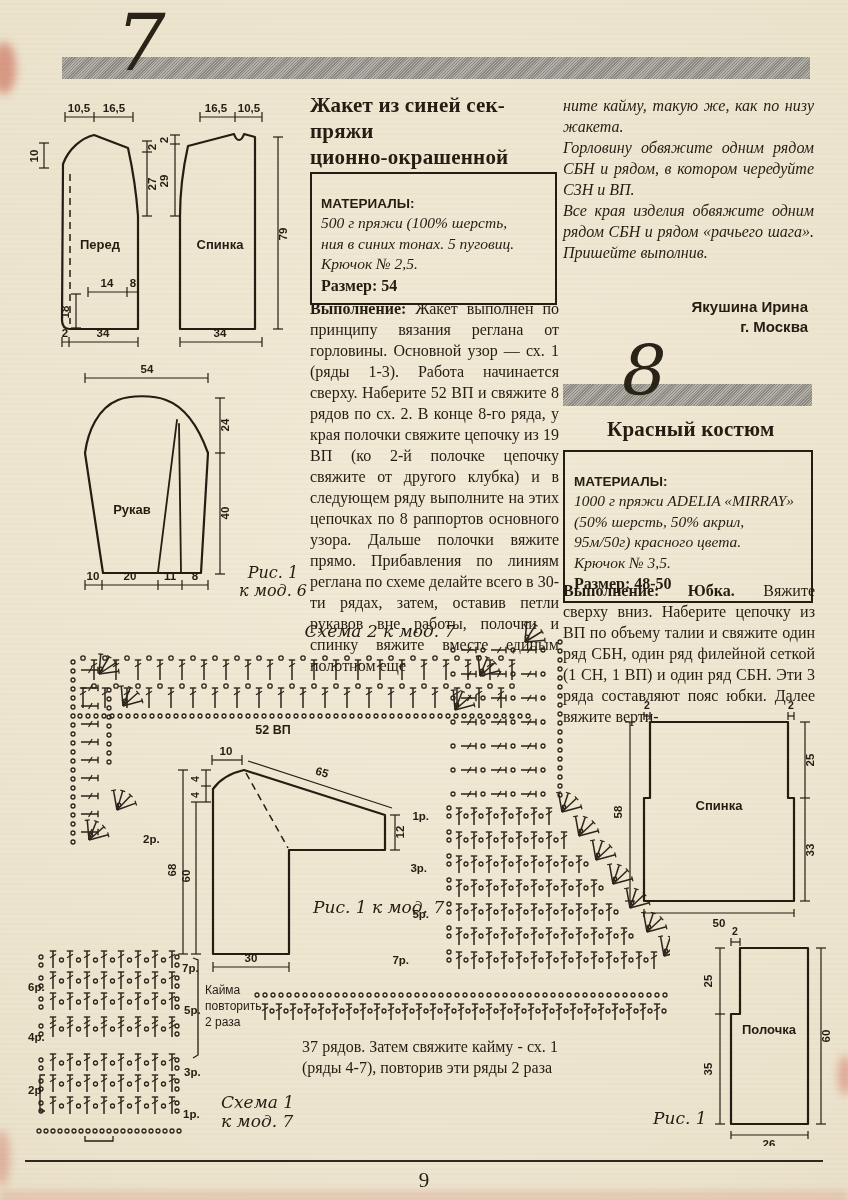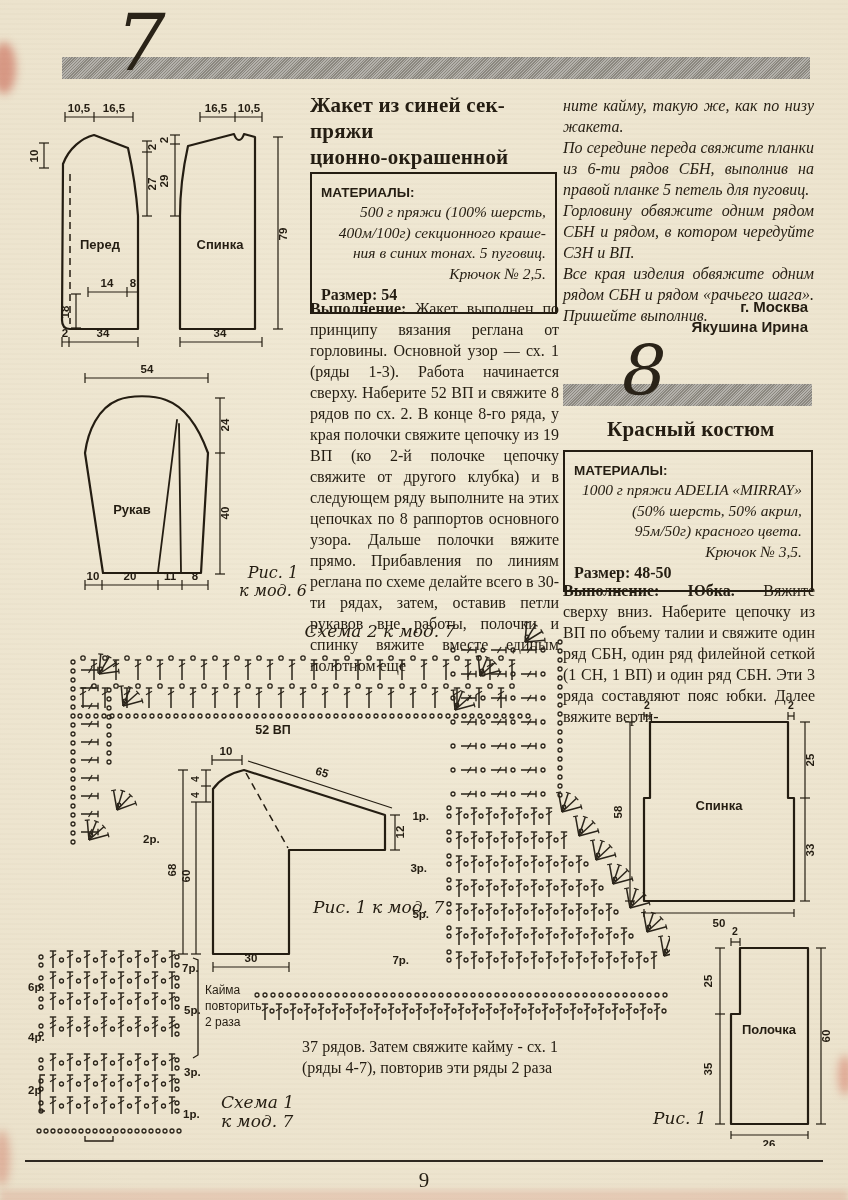--- a/index.html
+++ b/index.html
@@ -6,23 +6,23 @@
   .page{position:relative;width:848px;height:1200px;overflow:hidden;
     background:#ede5d0;
     background-image:radial-gradient(ellipse 120% 100% at 50% 45%, #f1ead6 0%, #ece3cd 60%, #e2d8bf 100%);
     font-family:"Liberation Serif",serif;color:#241d12;}
   .page::before{content:"";position:absolute;inset:0;pointer-events:none;
     background:repeating-linear-gradient(0deg,rgba(120,100,70,.025) 0 2px,transparent 2px 5px);}
   .bar{position:absolute;height:22px;background:#a19e96;
     background-image:repeating-linear-gradient(135deg,rgba(255,255,255,.20) 0 1px,rgba(40,35,25,.18) 1px 2px);}
   .bignum{position:absolute;font:italic 400 78px/1 "DejaVu Serif",serif;color:#2a2318;}
   .title{position:absolute;font:700 21px/26px "Liberation Serif",serif;letter-spacing:.2px;}
-  .matbox{position:absolute;border:2px solid #241d12;padding:9px 9px 7px;box-sizing:border-box;}
+  .matbox{position:absolute;border:2px solid #241d12;padding:20px 9px 7px;box-sizing:border-box;}
   .matlabel{font:700 13.5px/19px "Liberation Sans",sans-serif;}
-  .matline{font:italic 15.5px/20.5px "Liberation Serif",serif;text-align:right;}
+  .matline{font:italic 15.5px/20.5px "Liberation Serif",serif;}
   .matsize{font:700 16px/21px "Liberation Serif",serif;}
   .col{position:absolute;text-align:justify;font:16px/21px "Liberation Serif",serif;}
   .col p{margin:0;}
   .bold{font-weight:700;font-family:Liberation Serif, serif;}
   .author{position:absolute;font:700 15px/20px "Liberation Sans",sans-serif;text-align:right;}
   .fig{position:absolute;}
   svg line.d{stroke:#241d12;stroke-width:1.2;}
   svg path.o{stroke:#241d12;stroke-width:2.2;fill:none;stroke-linejoin:round;stroke-linecap:round;}
   svg path.d{stroke:#241d12;stroke-width:1.3;fill:none;}
   svg path.dash{stroke:#241d12;stroke-width:1.5;fill:none;stroke-dasharray:7 5;}
@@ -151,38 +151,36 @@
   </svg>
 
   <div class="title" style="left:310px;top:92px;width:252px;">
     <div>Жакет из синей сек-</div>
     <div>пряжи</div>
     <div>ционно-окрашенной</div>
   </div>
   <div class="matbox" style="left:310px;top:172px;width:247px;">
     <div class="matlabel">МАТЕРИАЛЫ:</div>
     <div class="matline">500 г пряжи (100% шерсть,</div>
-    <div class="matline">400м/100г) секционного краше-</div>
     <div class="matline">ния в синих тонах. 5 пуговиц.</div>
     <div class="matline">Крючок № 2,5.</div>
     <div class="matsize">Размер: 54</div>
   </div>
   <div class="col" style="left:310px;top:298px;width:249px;">
     <p><b class="bold">Выполнение:</b> <span>Жакет выполнен по принципу вязания реглана от горловины. Основной узор — сх. 1 (ряды 1-3). Работа начинается сверху. Наберите 52 ВП и свяжите 8 рядов по сх. 2. В конце 8-го ряда, у края полочки свяжите цепочку из 19 ВП (ко 2-й полочке цепочку свяжите от другого клубка) и в следующем ряду выполните на этих цепочках по 8 раппортов основного узора. Дальше полочки вяжите прямо. Прибавления по линиям реглана по схеме делайте всего в 30-ти рядах, затем, оставив петли рукавов вне работы, полочки и спинку вяжите вместе единым полотном еще</span></p>
   </div>
 
   <div class="col" style="left:563px;top:95px;width:251px;font-style:italic;">
     <p>ните кайму, такую же, как по низу жакета.</p>
-    <p>По середине переда свяжите планки из 6-ти рядов СБН, выполнив на правой планке 5 петель для пуговиц.</p>
     <p>Горловину обвяжите одним рядом СБН и рядом, в котором чередуйте С3Н и ВП.</p>
     <p>Все края изделия обвяжите одним рядом СБН и рядом «рачьего шага». Пришейте выполнив.</p>
   </div>
   <div class="author" style="left:563px;top:297px;width:245px;">
+    <div>Якушина Ирина</div>
     <div>г. Москва</div>
-    <div>Якушина Ирина</div>
   </div>
 
   <div class="bar" style="left:563px;top:384px;width:249px;"></div>
   <div class="bignum" style="left:622px;top:336px;font-size:70px;">8</div>
   <div class="title" style="left:574px;top:416px;width:252px;margin-left:33px;">Красный костюм</div>
   <div class="matbox" style="left:563px;top:450px;width:250px;">
     <div class="matlabel">МАТЕРИАЛЫ:</div>
     <div class="matline">1000 г пряжи ADELIA «MIRRAY»</div>
     <div class="matline">(50% шерсть, 50% акрил,</div>
     <div class="matline">95м/50г) красного цвета.</div>

